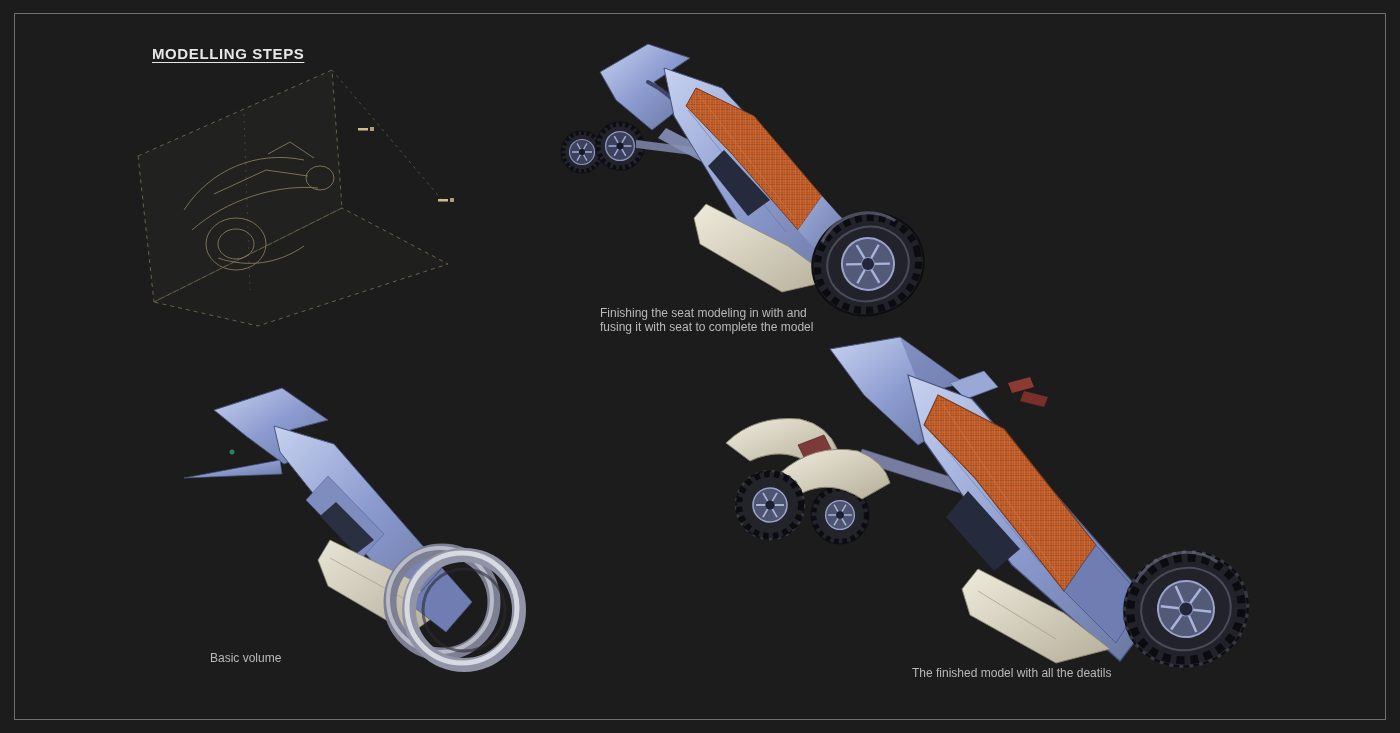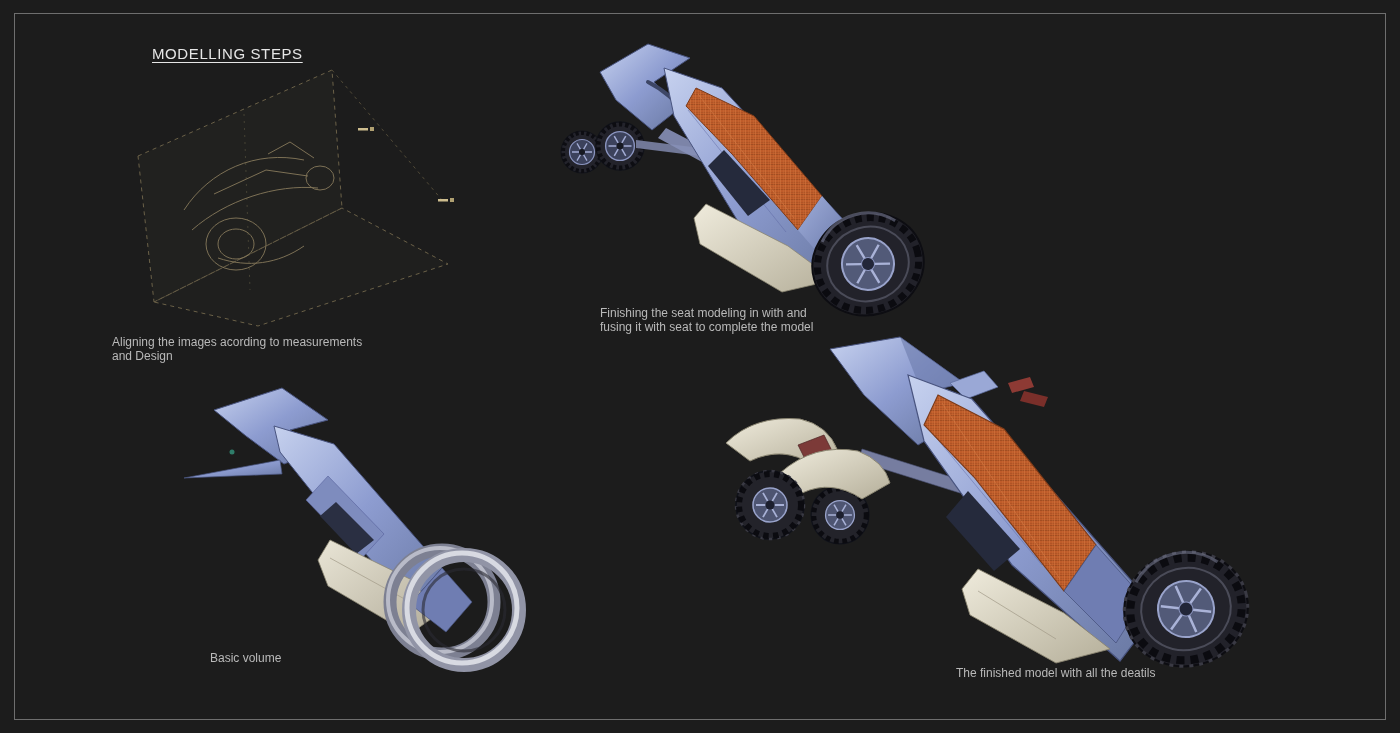--- a/index.html
+++ b/index.html
@@ -6,35 +6,35 @@
   .canvas{
     position:relative;width:1400px;height:733px;background:#1c1c1c;
     font-family:"Liberation Sans",sans-serif;overflow:hidden;
   }
   .frame{
     position:absolute;left:14px;right:14px;top:13px;bottom:13px;
     border:1px solid #6e6e6e;pointer-events:none;
   }
   .title{
     position:absolute;left:152px;top:45px;margin:0;
-    font-size:15px;font-weight:400;color:#e6e6e6;letter-spacing:.6px;
+    font-size:15px;font-weight:700;color:#e6e6e6;letter-spacing:.6px;
     text-decoration:underline;text-underline-offset:3px;
   }
   .fig{position:absolute;margin:0;padding:0;}
   .fig1{left:118px;top:58px;}
   .fig2{left:548px;top:32px;}
   .fig3{left:178px;top:382px;}
   .fig4{left:712px;top:333px;}
   .caption{
     position:absolute;color:#b9b9b9;font-size:12px;line-height:14px;z-index:5;
   }
   .cap1{left:112px;top:335px;}
   .cap2{left:600px;top:306px;}
   .cap3{left:210px;top:651px;}
-  .cap4{left:912px;top:666px;margin-left:44px;}
+  .cap4{left:912px;top:666px;}
 </style>
 </head>
 <body>
 
 <div class="canvas">
   <div class="frame"></div>
 
   <h1 class="title">MODELLING STEPS</h1>
 
   <figure class="fig fig1">
@@ -56,24 +56,20 @@
       <g>
         <rect x="240" y="70" width="10" height="2.5" fill="#cdbd8e"></rect>
         <rect x="252" y="69" width="4" height="4" fill="#b0a071"></rect>
       </g>
       <g>
         <rect x="320" y="141" width="10" height="2.5" fill="#cdbd8e"></rect>
         <rect x="332" y="140" width="4" height="4" fill="#b0a071"></rect>
       </g>
     </svg>
   </figure>
-  <div class="caption cap1">
-    <div>Aligning the images acording to measurements</div>
-    <div>and Design</div>
-  </div>
 
   <figure class="fig fig2">
     <svg width="380" height="290" viewBox="0 0 380 290">
       <defs>
         <linearGradient id="f2b" x1="0" y1="0" x2="1" y2="1">
           <stop offset="0" stop-color="#c7d2ef"></stop>
             <stop offset="0.5" stop-color="#8d9cd0"></stop>
             <stop offset="1" stop-color="#67769f"></stop>
         </linearGradient>
         <linearGradient id="f2b2" x1="0" y1="0" x2="1" y2="1">

